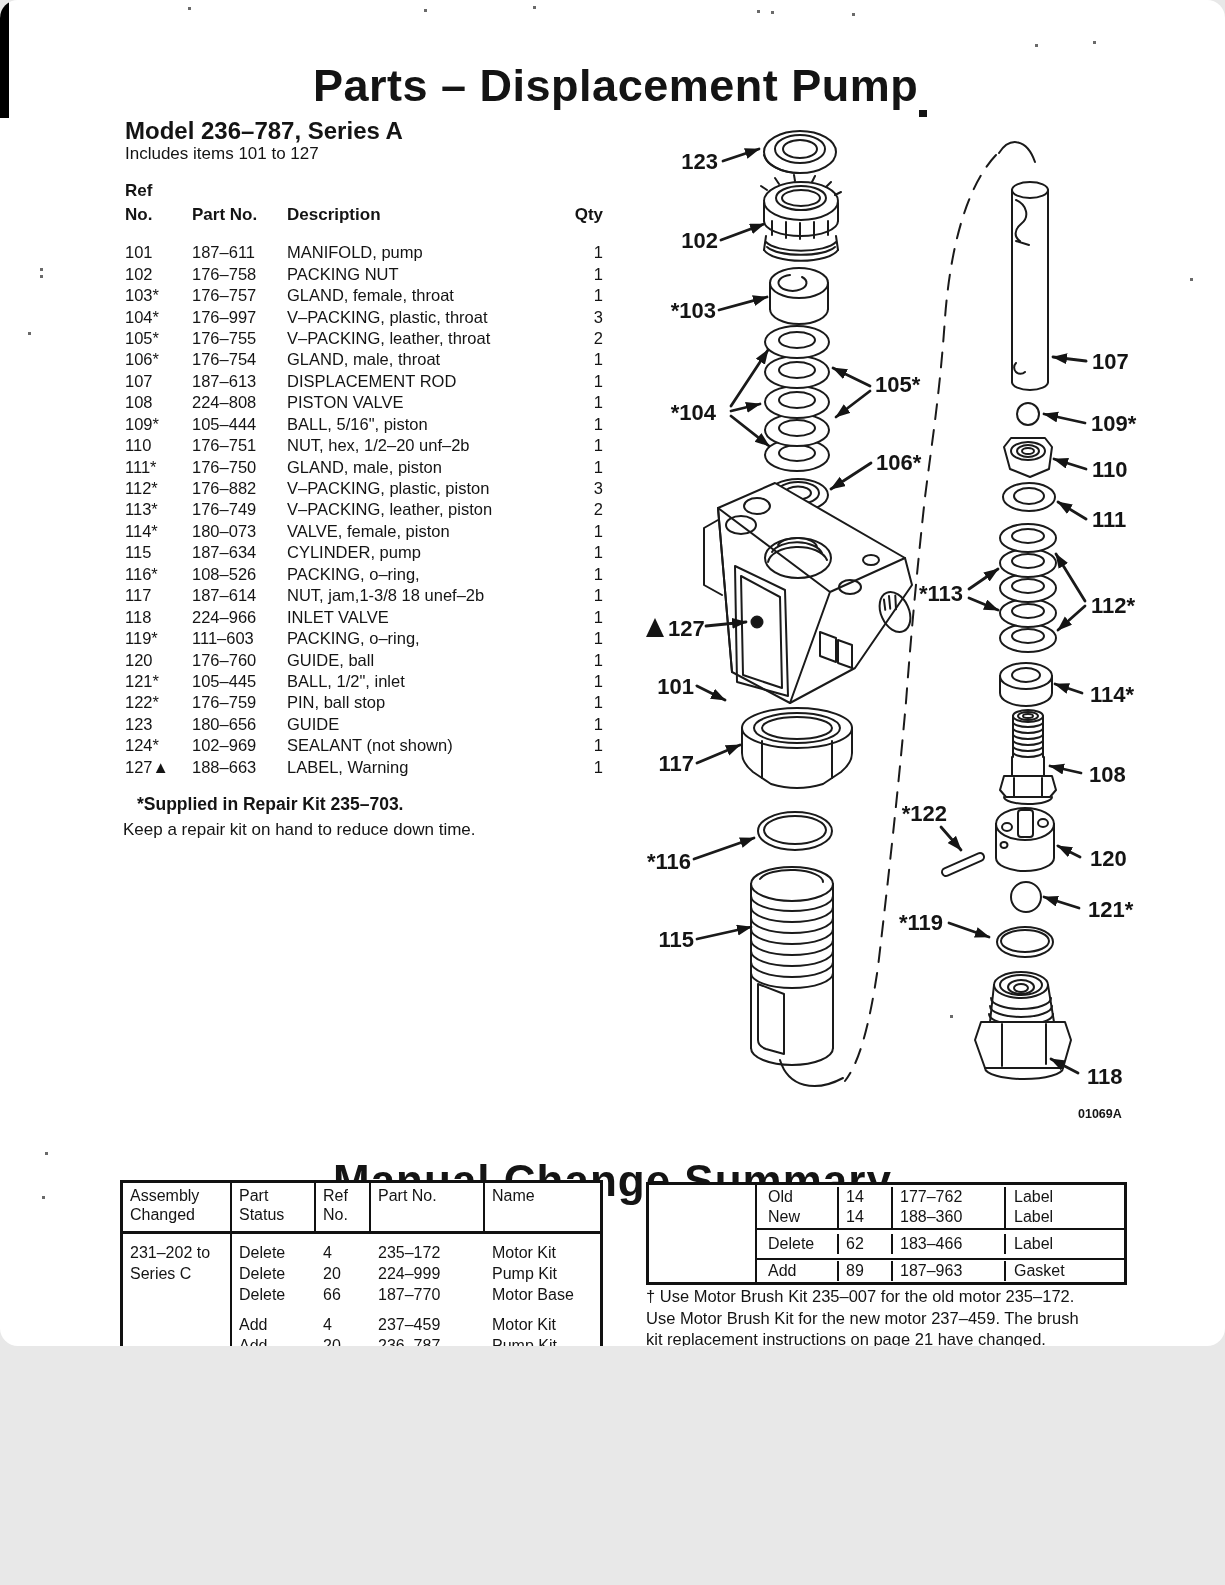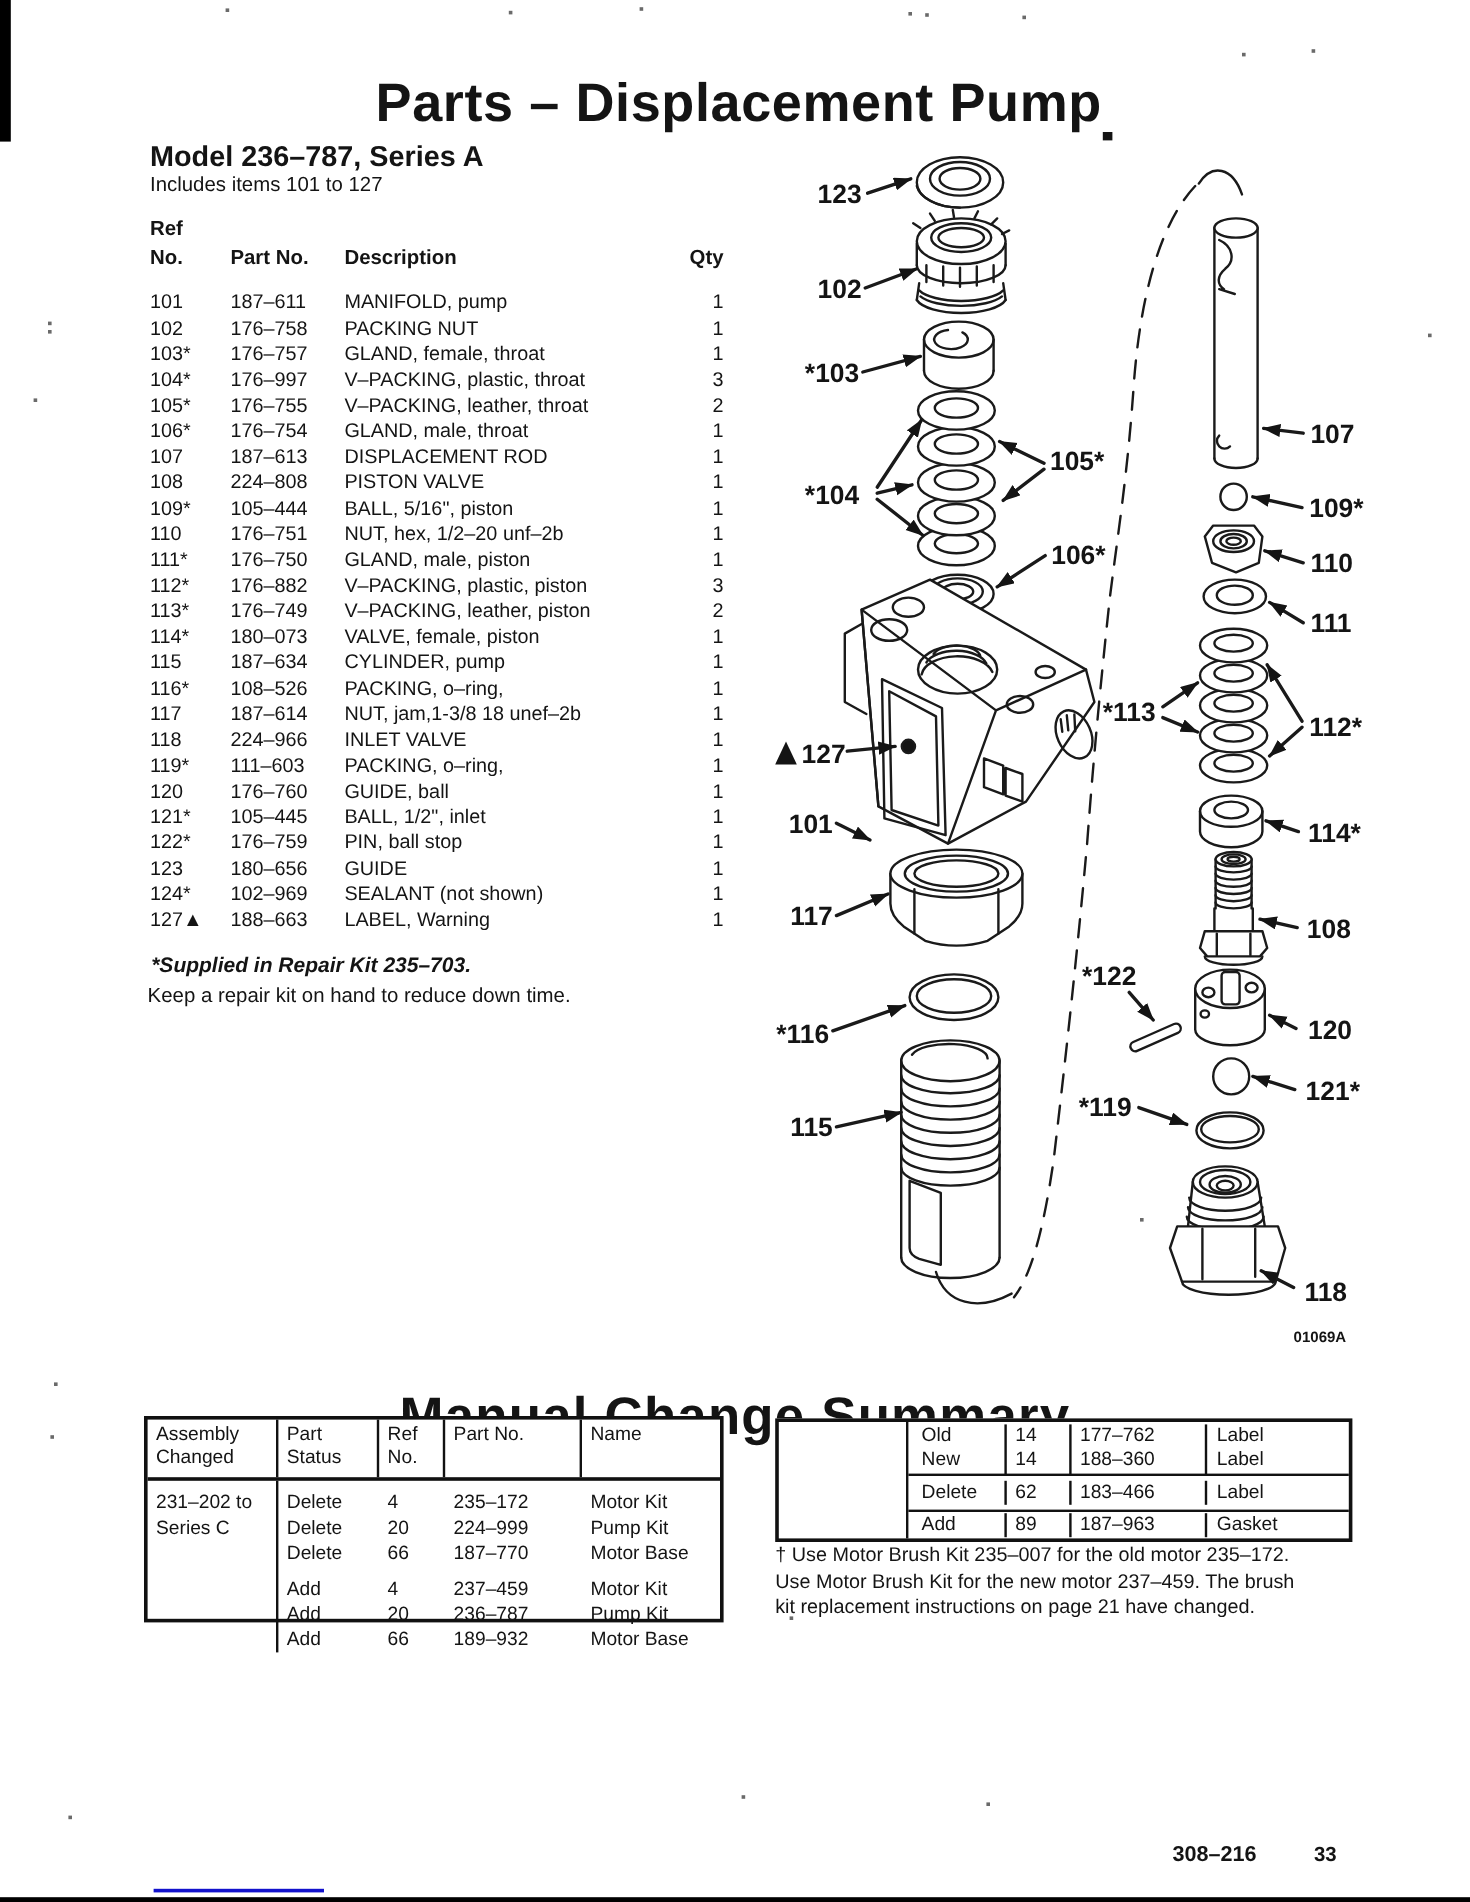--- a/index.html
+++ b/index.html
@@ -1,17 +1,17 @@
 <!DOCTYPE html>
 <html><head>
 <meta charset="utf-8">
 <style>
   html,body{margin:0;padding:0;background:#e8e8e8;}
-  .page{position:relative;width:1225px;height:1585px;background:#fff;color:#141414;
-        font-family:"Liberation Sans", sans-serif;overflow:hidden;margin:0 auto;}
+  .page{position:relative;width:1225px;height:1346px;background:#fff;color:#141414;
+        font-family:"Liberation Sans", sans-serif;overflow:hidden;margin:0 auto;border-radius:18px;}
   .abs{position:absolute;}
   .main-title{font-size:45px;font-weight:700;letter-spacing:.5px;white-space:nowrap;}
   .model-heading{font-size:24px;font-weight:700;white-space:nowrap;}
   .model-sub{font-size:17px;white-space:nowrap;}
   
   .pt-head{font-size:17px;font-weight:700;}
   .pt-hrow{display:flex;width:478px;font-size:17px;font-weight:700;}
   .prow{display:flex;width:478px;height:21.45px;align-items:center;font-size:16.5px;white-space:nowrap;}
   .c-ref{width:67px;flex:none;}
   .c-part{width:95px;flex:none;}
@@ -225,21 +225,21 @@
         <span class="c-qty">1</span>
       </div>
     <div class="prow">
         <span class="c-ref">127▲</span>
         <span class="c-part">188–663</span>
         <span class="c-desc">LABEL, Warning</span>
         <span class="c-qty">1</span>
       </div>
   </div>
 
-  <div class="abs kit-note-b" style="left:126px;top:794px;font-style:italic;">*Supplied in Repair Kit 235–703.</div>
+  <div class="abs kit-note-b" style="left:137px;top:794px;">*Supplied in Repair Kit 235–703.</div>
   <div class="abs kit-note" style="left:123px;top:820px;">Keep a repair kit on hand to reduce down time.</div>
 
   <svg class="abs" style="left:630px;top:108px;" width="595" height="1020" viewBox="630 108 595 1020">
     <defs>
       <marker id="ah" markerUnits="userSpaceOnUse" markerWidth="16" markerHeight="12" refX="14" refY="5.5" orient="auto">
         <path d="M0,0 L15,5.5 L0,11 Z" fill="#141414"></path>
       </marker>
     </defs>
     <g fill="none" stroke="#1a1a1a" stroke-width="2" stroke-linecap="round" stroke-linejoin="round">
 

